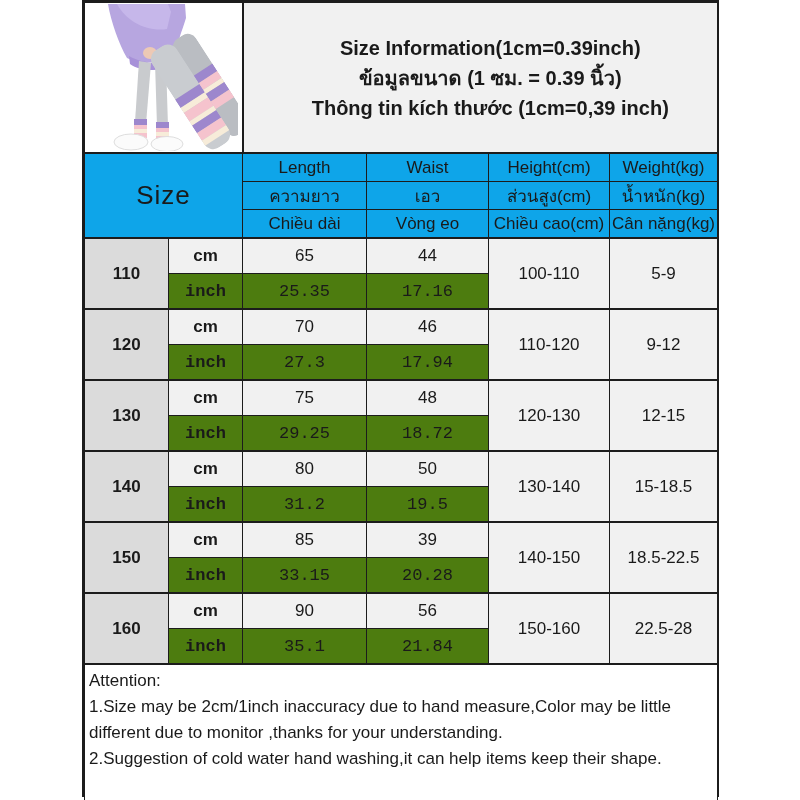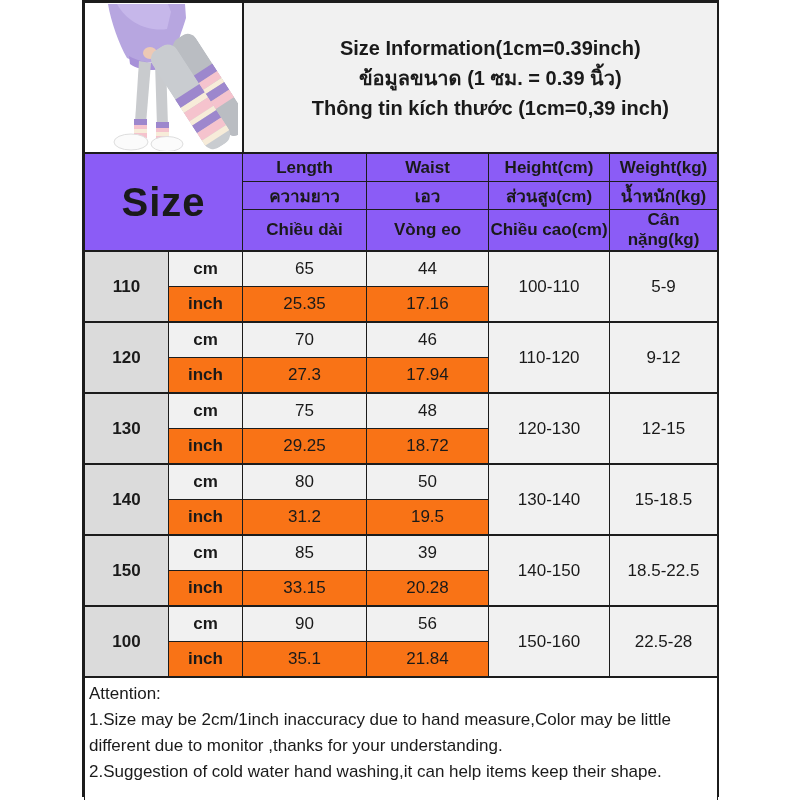--- a/index.html
+++ b/index.html
@@ -9,28 +9,28 @@
     border:2px solid #1c1c1c;box-sizing:border-box;background:#fff;}
   table.size-chart{border-collapse:collapse;table-layout:fixed;width:633px;}
   td{border:1px solid #1c1c1c;text-align:center;vertical-align:middle;
     padding:0;font-size:17px;overflow:hidden;}
   
   .photo-cell{background:#ffffff;border-right-width:2px;border-bottom-width:2px;padding:0;}
   .photo-cell svg{display:block;}
   .title-cell{background:#f1f1f1;border-bottom-width:2px;height:149px;}
   .title-line{font-weight:bold;font-size:20px;line-height:30px;padding-left:20px;}
   
-  .head td{background:#8b5cf6;font-weight:bold;height:27px;}
-  .size-head{font-size:40px;font-weight:bold;letter-spacing:1px;background:#d7d7d7;margin-top:20px;}
+  .head td{background:#0ea5e9;font-weight:normal;height:27px;}
+  .size-head{font-size:26px;font-weight:bold;letter-spacing:1px;background:#d7d7d7;margin-top:20px;}
   
   .cm-row td{border-top-width:2px;}
   .cm-row .size-cell{background:#dbdbdb;font-weight:bold;}
   .unit{font-weight:bold;}
   .cm-row .unit,.cm-row .val{background:#f1f1f1;}
-  .inch-row .unit,.inch-row .val{background:#f97316;}
+  .inch-row .unit,.inch-row .val{background:#4d7c0f;font-family:Liberation Mono, monospace;}
   .merge{background:#f1f1f1;text-align:center;}
   .cm-row td,.inch-row td{height:34px;}
   
   .notes{border-top-width:2px;text-align:left;vertical-align:top;
     padding:3px 4px 0 4px;height:136px;font-size:17px;line-height:26px;background:#fff;}
 </style>
 </head>
 <body>
 
 <div class="sheet">
@@ -197,21 +197,21 @@
           <td class="merge" rowspan="2">140-150</td>
           <td class="merge" rowspan="2">18.5-22.5</td>
         </tr>
         <tr class="inch-row">
           <td class="unit">inch</td>
           <td class="val">33.15</td>
           <td class="val">20.28</td>
         </tr>
 
         <tr class="cm-row">
-          <td class="size-cell" rowspan="2">100</td>
+          <td class="size-cell" rowspan="2">160</td>
           <td class="unit">cm</td>
           <td class="val">90</td>
           <td class="val">56</td>
           <td class="merge" rowspan="2">150-160</td>
           <td class="merge" rowspan="2">22.5-28</td>
         </tr>
         <tr class="inch-row">
           <td class="unit">inch</td>
           <td class="val">35.1</td>
           <td class="val">21.84</td>

